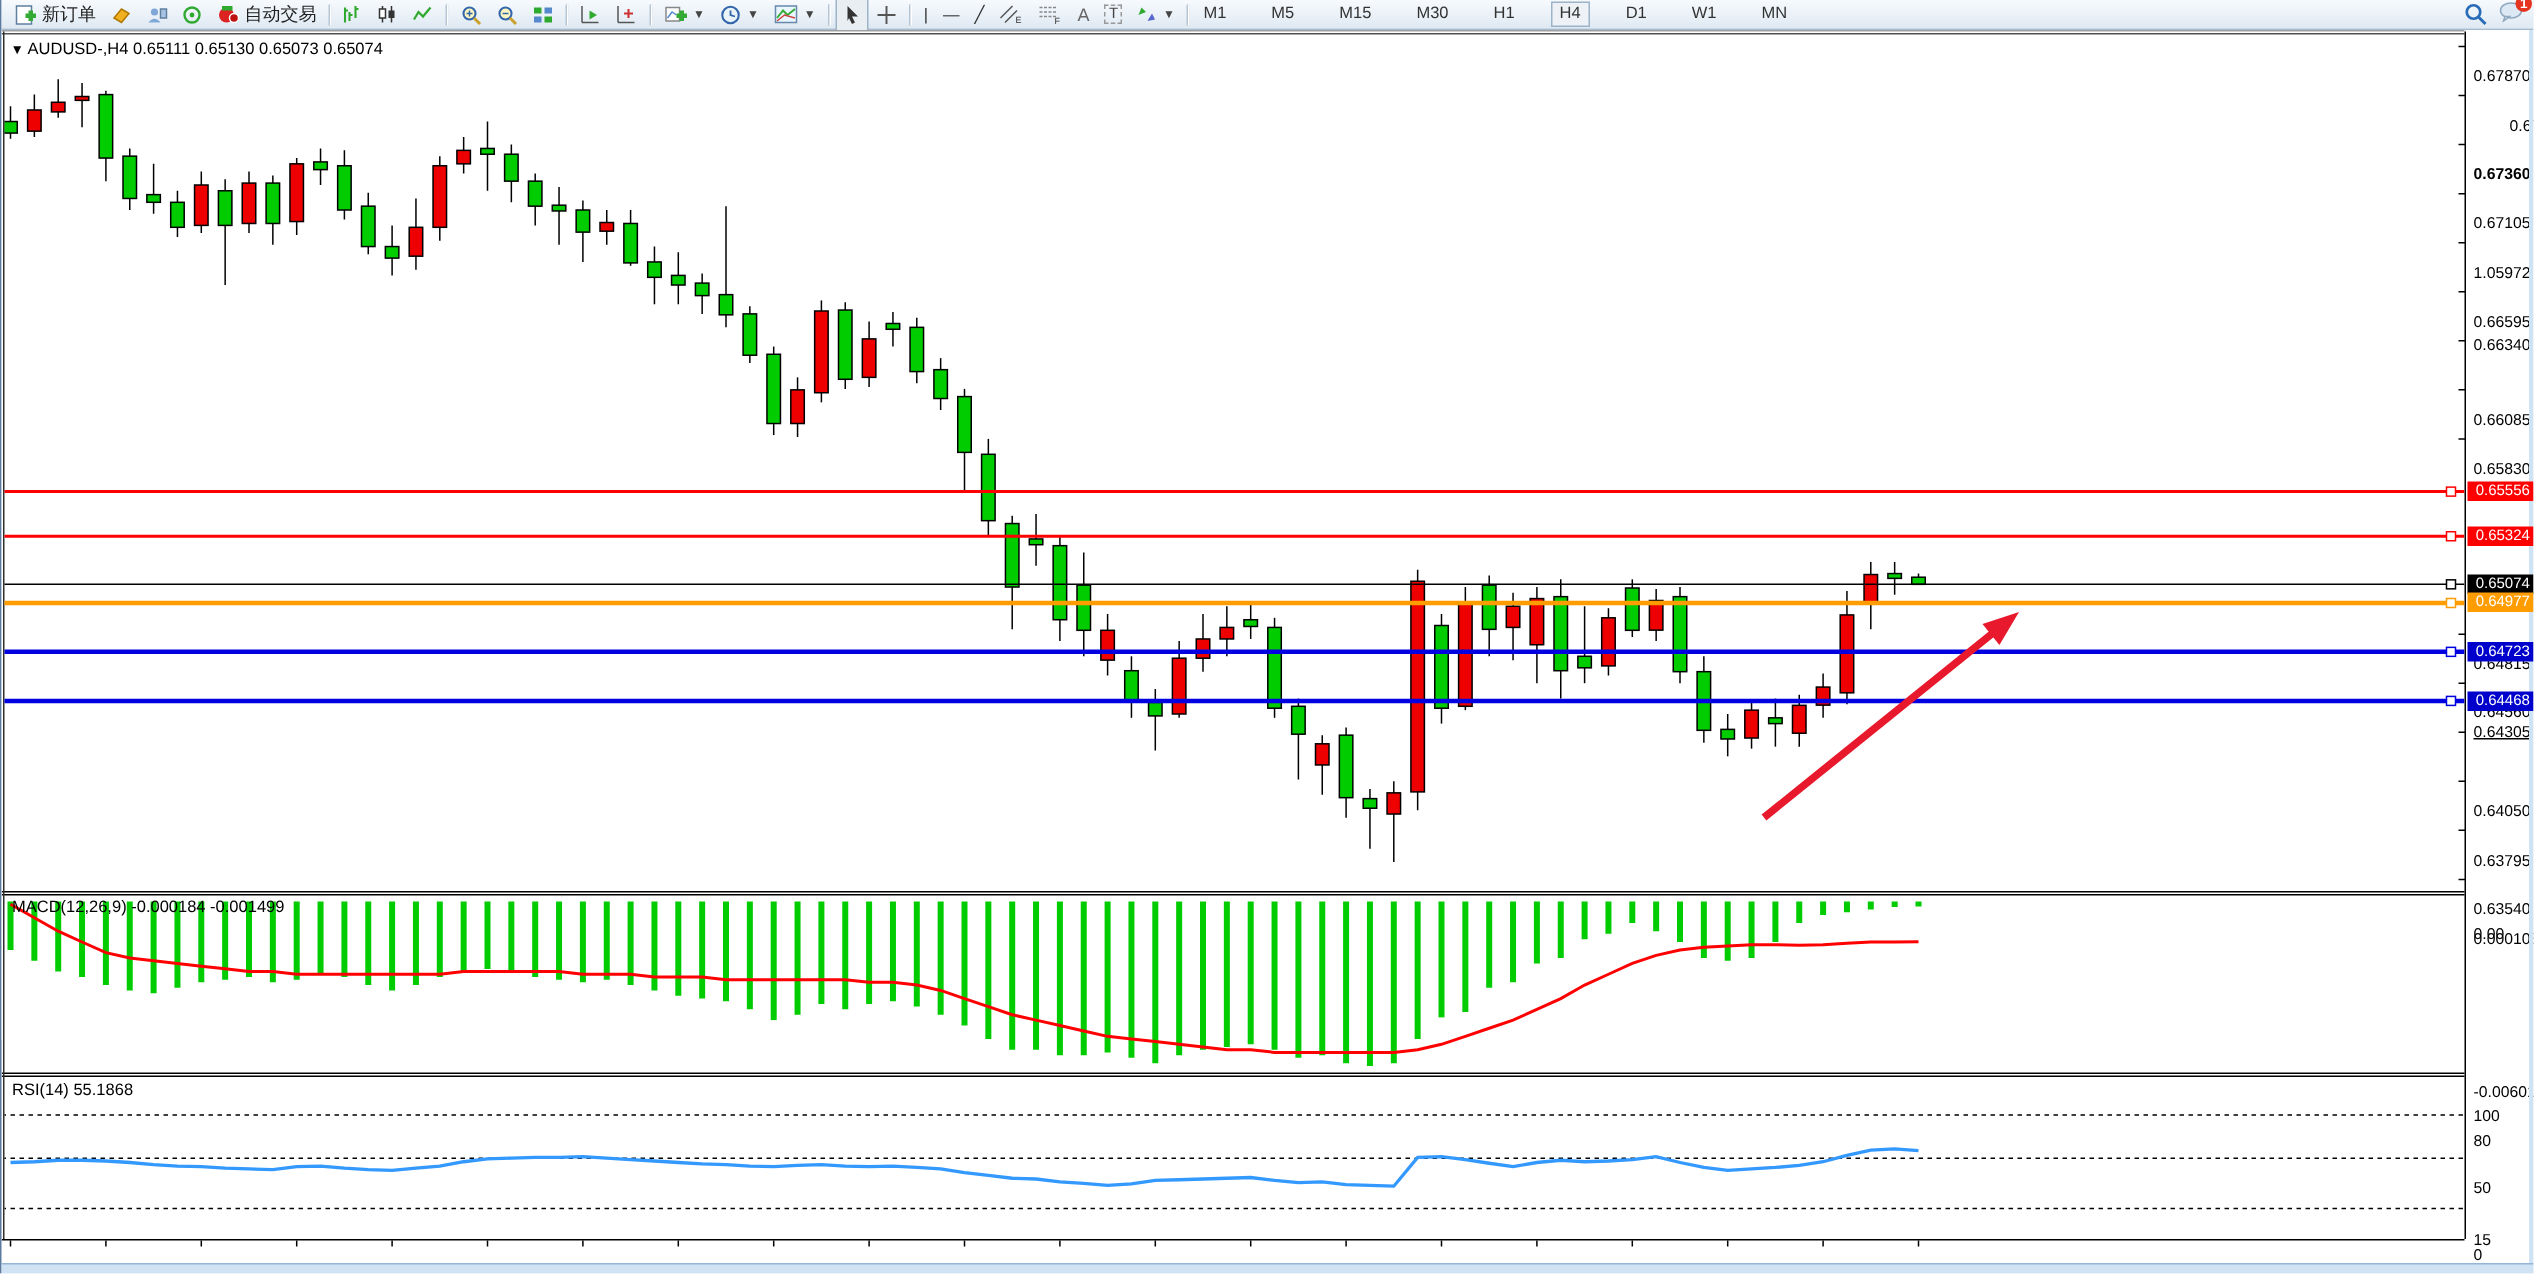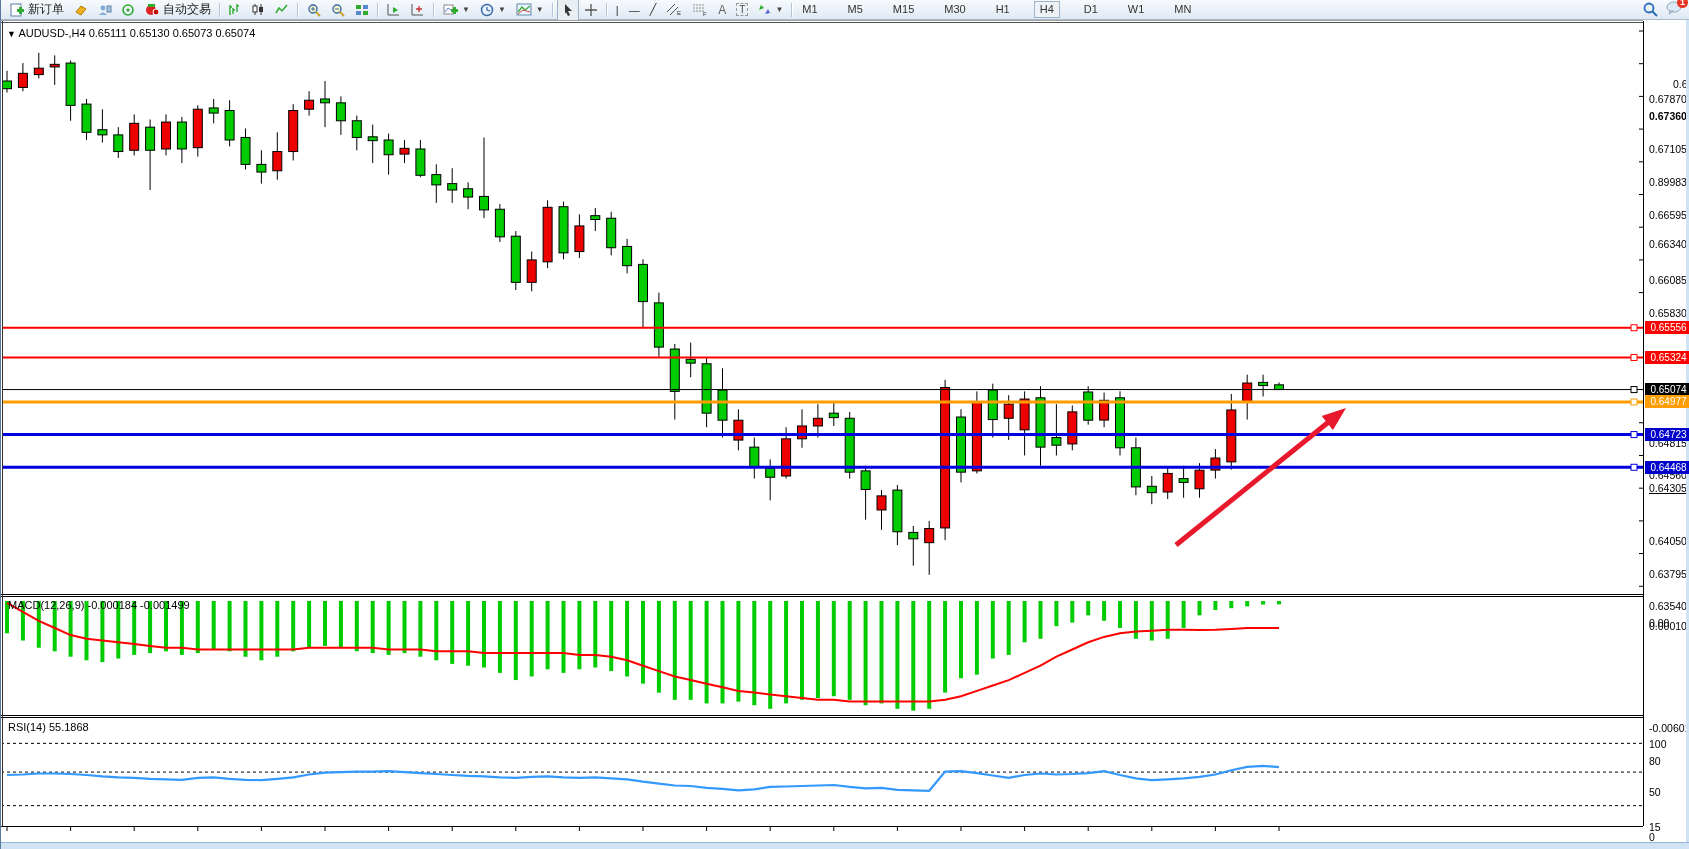--- a/index.html
+++ b/index.html
@@ -552,27 +552,27 @@
       </svg>
 
     <div class="overlay-label" style="left:6px;top:7px">
       <span style="font-size:9px">▼</span>
       <span>AUDUSD-,H4  0.65111 0.65130 0.65073 0.65074</span>
     </div>
     <div class="overlay-label" style="left:7px;top:579px">MACD(12,26,9) -0.000184 -0.001499</div>
     <div class="overlay-label" style="left:7px;top:701px">RSI(14) 55.1868</div>
 
     <div id="right-axis">
-        <div class="axis-label" style="top: 25px; margin-top: 48px;">0.67870</div>
+        <div class="axis-label" style="top: 25px;">0.67870</div>
         <div class="axis-label" style="top: 57.7012px; padding-left: 24px;">0.67615</div>
         <div class="axis-label" style="top: 90.4024px; font-weight: bold;">0.67360</div>
         <div class="axis-label" style="top: 123.104px;">0.67105</div>
-        <div class="axis-label" style="top: 155.805px;">0.89983</div>
+        <div class="axis-label" style="top: 155.805px;">1.05972</div>
         <div class="axis-label" style="top: 188.506px;">0.66595</div>
-        <div class="axis-label" style="top: 218px;">0.66340</div>
+        <div class="axis-label" style="top: 204px;">0.66340</div>
         <div class="axis-label" style="top: 253.908px;">0.66085</div>
         <div class="axis-label" style="top: 286.61px;">0.65830</div>
         <div class="axis-label" style="top: 416.773px;">0.64815</div>
         <div class="axis-label" style="top: 449.474px;">0.64560</div>
         <div class="axis-label" style="top: 462px; text-decoration: underline;">0.64305</div>
         <div class="axis-label" style="top: 514.877px;">0.64050</div>
         <div class="axis-label" style="top: 547.578px;">0.63795</div>
         <div class="axis-label" style="top: 580.279px;">0.63540</div>
         <div class="axis-label" style="top: 597px;">0.00</div>
         <div class="axis-label" style="top: 600px;">0.000105</div>

